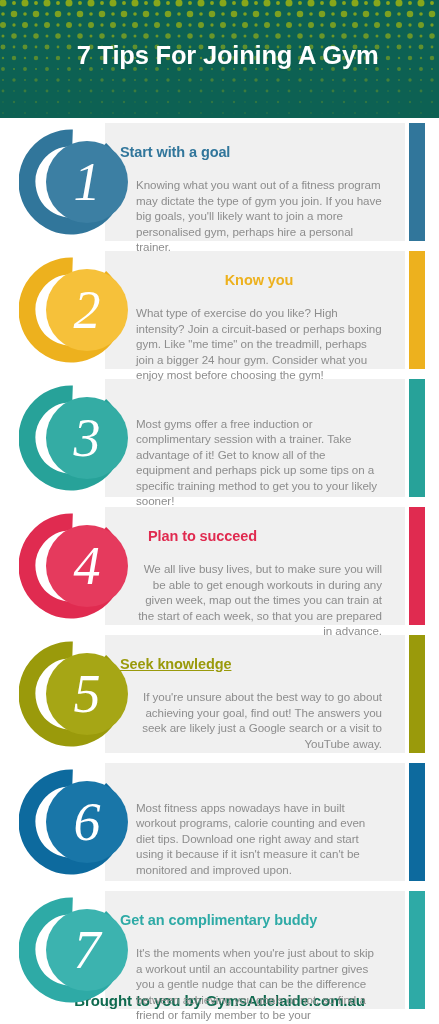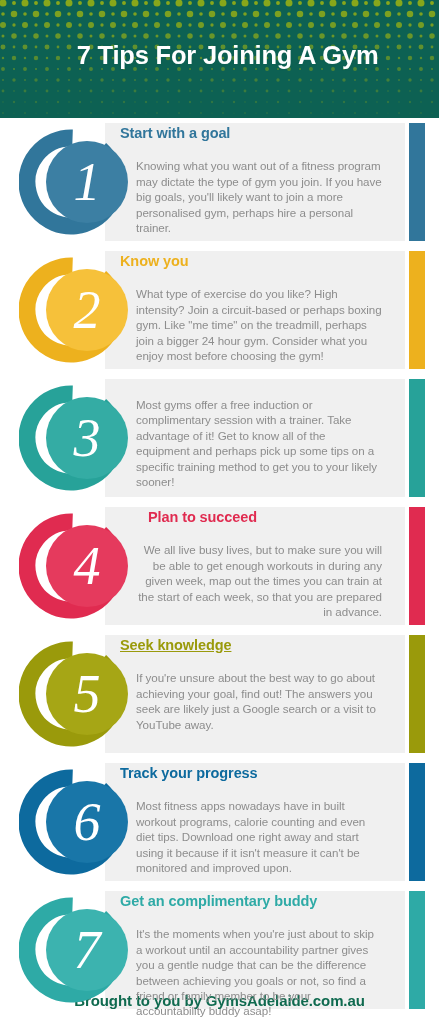--- a/index.html
+++ b/index.html
@@ -113,21 +113,21 @@
     font-size: 54px;
     font-weight: normal;
     line-height: 1;
     pointer-events: none;
   }
 
   
   .tip-text {
     position: absolute;
     left: 120px;
-    top: 2px;
+    top: 21px;
     width: 278px;
     z-index: 3;
   }
   .tip-heading {
     font-family: "Liberation Sans", sans-serif;
     font-size: 14.5px;
     font-weight: bold;
     line-height: 1.2;
     margin: 0 0 4px 0;
     letter-spacing: -0.1px;
@@ -648,21 +648,21 @@
       <div class="tip-card" style="background: rgb(240, 240, 240);"></div>
       <div class="tip-bar" style="background: rgb(237, 177, 30);"></div>
       <div class="tip-badge">
         <svg viewBox="0 0 114 114" aria-hidden="true">
           <path class="ring" d="M 81.44174667978976 24.301627678994656 A 44 44 0 1 1 53.53557785491006 13.026803611159785" fill="none" stroke="#edb11e" stroke-width="17" stroke-linecap="butt"></path>
           <circle class="disc" cx="68" cy="57" r="41" fill="#f6c13a"></circle>
         </svg>
         <div class="badge-number">2</div>
       </div>
       <div class="tip-text">
-        <p class="tip-heading" style="color: rgb(237, 177, 30);">Know you</p>
+        <p class="tip-heading" style="color: rgb(237, 177, 30); text-align: center;">Know you</p>
         <p class="tip-body" style="color: rgb(141, 141, 141);">What type of exercise do you like? High intensity? Join a circuit-based or perhaps boxing gym. Like "me time" on the treadmill, perhaps join a bigger 24 hour gym. Consider what you enjoy most before choosing the gym!</p>
       </div>
     </div>
 
     <div class="tip">
       <div class="tip-card" style="background: rgb(240, 240, 240);"></div>
       <div class="tip-bar" style="background: rgb(39, 162, 153);"></div>
       <div class="tip-badge">
         <svg viewBox="0 0 114 114" aria-hidden="true">
           <path class="ring" d="M 81.44174667978976 24.301627678994656 A 44 44 0 1 1 53.53557785491006 13.026803611159785" fill="none" stroke="#27a299" stroke-width="17" stroke-linecap="butt"></path>
@@ -696,36 +696,35 @@
       <div class="tip-bar" style="background: rgb(154, 154, 11);"></div>
       <div class="tip-badge">
         <svg viewBox="0 0 114 114" aria-hidden="true">
           <path class="ring" d="M 81.44174667978976 24.301627678994656 A 44 44 0 1 1 53.53557785491006 13.026803611159785" fill="none" stroke="#9a9a0b" stroke-width="17" stroke-linecap="butt"></path>
           <circle class="disc" cx="68" cy="57" r="41" fill="#a6a615"></circle>
         </svg>
         <div class="badge-number">5</div>
       </div>
       <div class="tip-text">
         <p class="tip-heading" style="color: rgb(154, 154, 11); text-decoration: underline;">Seek knowledge</p>
-        <p class="tip-body" style="color: rgb(141, 141, 141);">If you're unsure about the best way to go about achieving your goal, find out! The answers you seek are likely just a Google search or a visit to YouTube away.</p>
+        <p class="tip-body" style="color: rgb(141, 141, 141); text-align: right;">If you're unsure about the best way to go about achieving your goal, find out! The answers you seek are likely just a Google search or a visit to YouTube away.</p>
       </div>
     </div>
 
     <div class="tip">
       <div class="tip-card" style="background: rgb(240, 240, 240);"></div>
       <div class="tip-bar" style="background: rgb(13, 106, 158);"></div>
       <div class="tip-badge">
         <svg viewBox="0 0 114 114" aria-hidden="true">
           <path class="ring" d="M 81.44174667978976 24.301627678994656 A 44 44 0 1 1 53.53557785491006 13.026803611159785" fill="none" stroke="#0d6a9e" stroke-width="17" stroke-linecap="butt"></path>
           <circle class="disc" cx="68" cy="57" r="41" fill="#1976a8"></circle>
         </svg>
         <div class="badge-number">6</div>
       </div>
       <div class="tip-text">
-        <p class="tip-heading" style="color: rgb(13, 106, 158);">Track your progress</p>
         <p class="tip-body" style="color: rgb(141, 141, 141);">Most fitness apps nowadays have in built workout programs, calorie counting and even diet tips. Download one right away and start using it because if it isn't measure it can't be monitored and improved upon.</p>
       </div>
     </div>
 
     <div class="tip">
       <div class="tip-card" style="background: rgb(240, 240, 240);"></div>
       <div class="tip-bar" style="background: rgb(46, 170, 166);"></div>
       <div class="tip-badge">
         <svg viewBox="0 0 114 114" aria-hidden="true">
           <path class="ring" d="M 81.44174667978976 24.301627678994656 A 44 44 0 1 1 53.53557785491006 13.026803611159785" fill="none" stroke="#2eaaa6" stroke-width="17" stroke-linecap="butt"></path>

